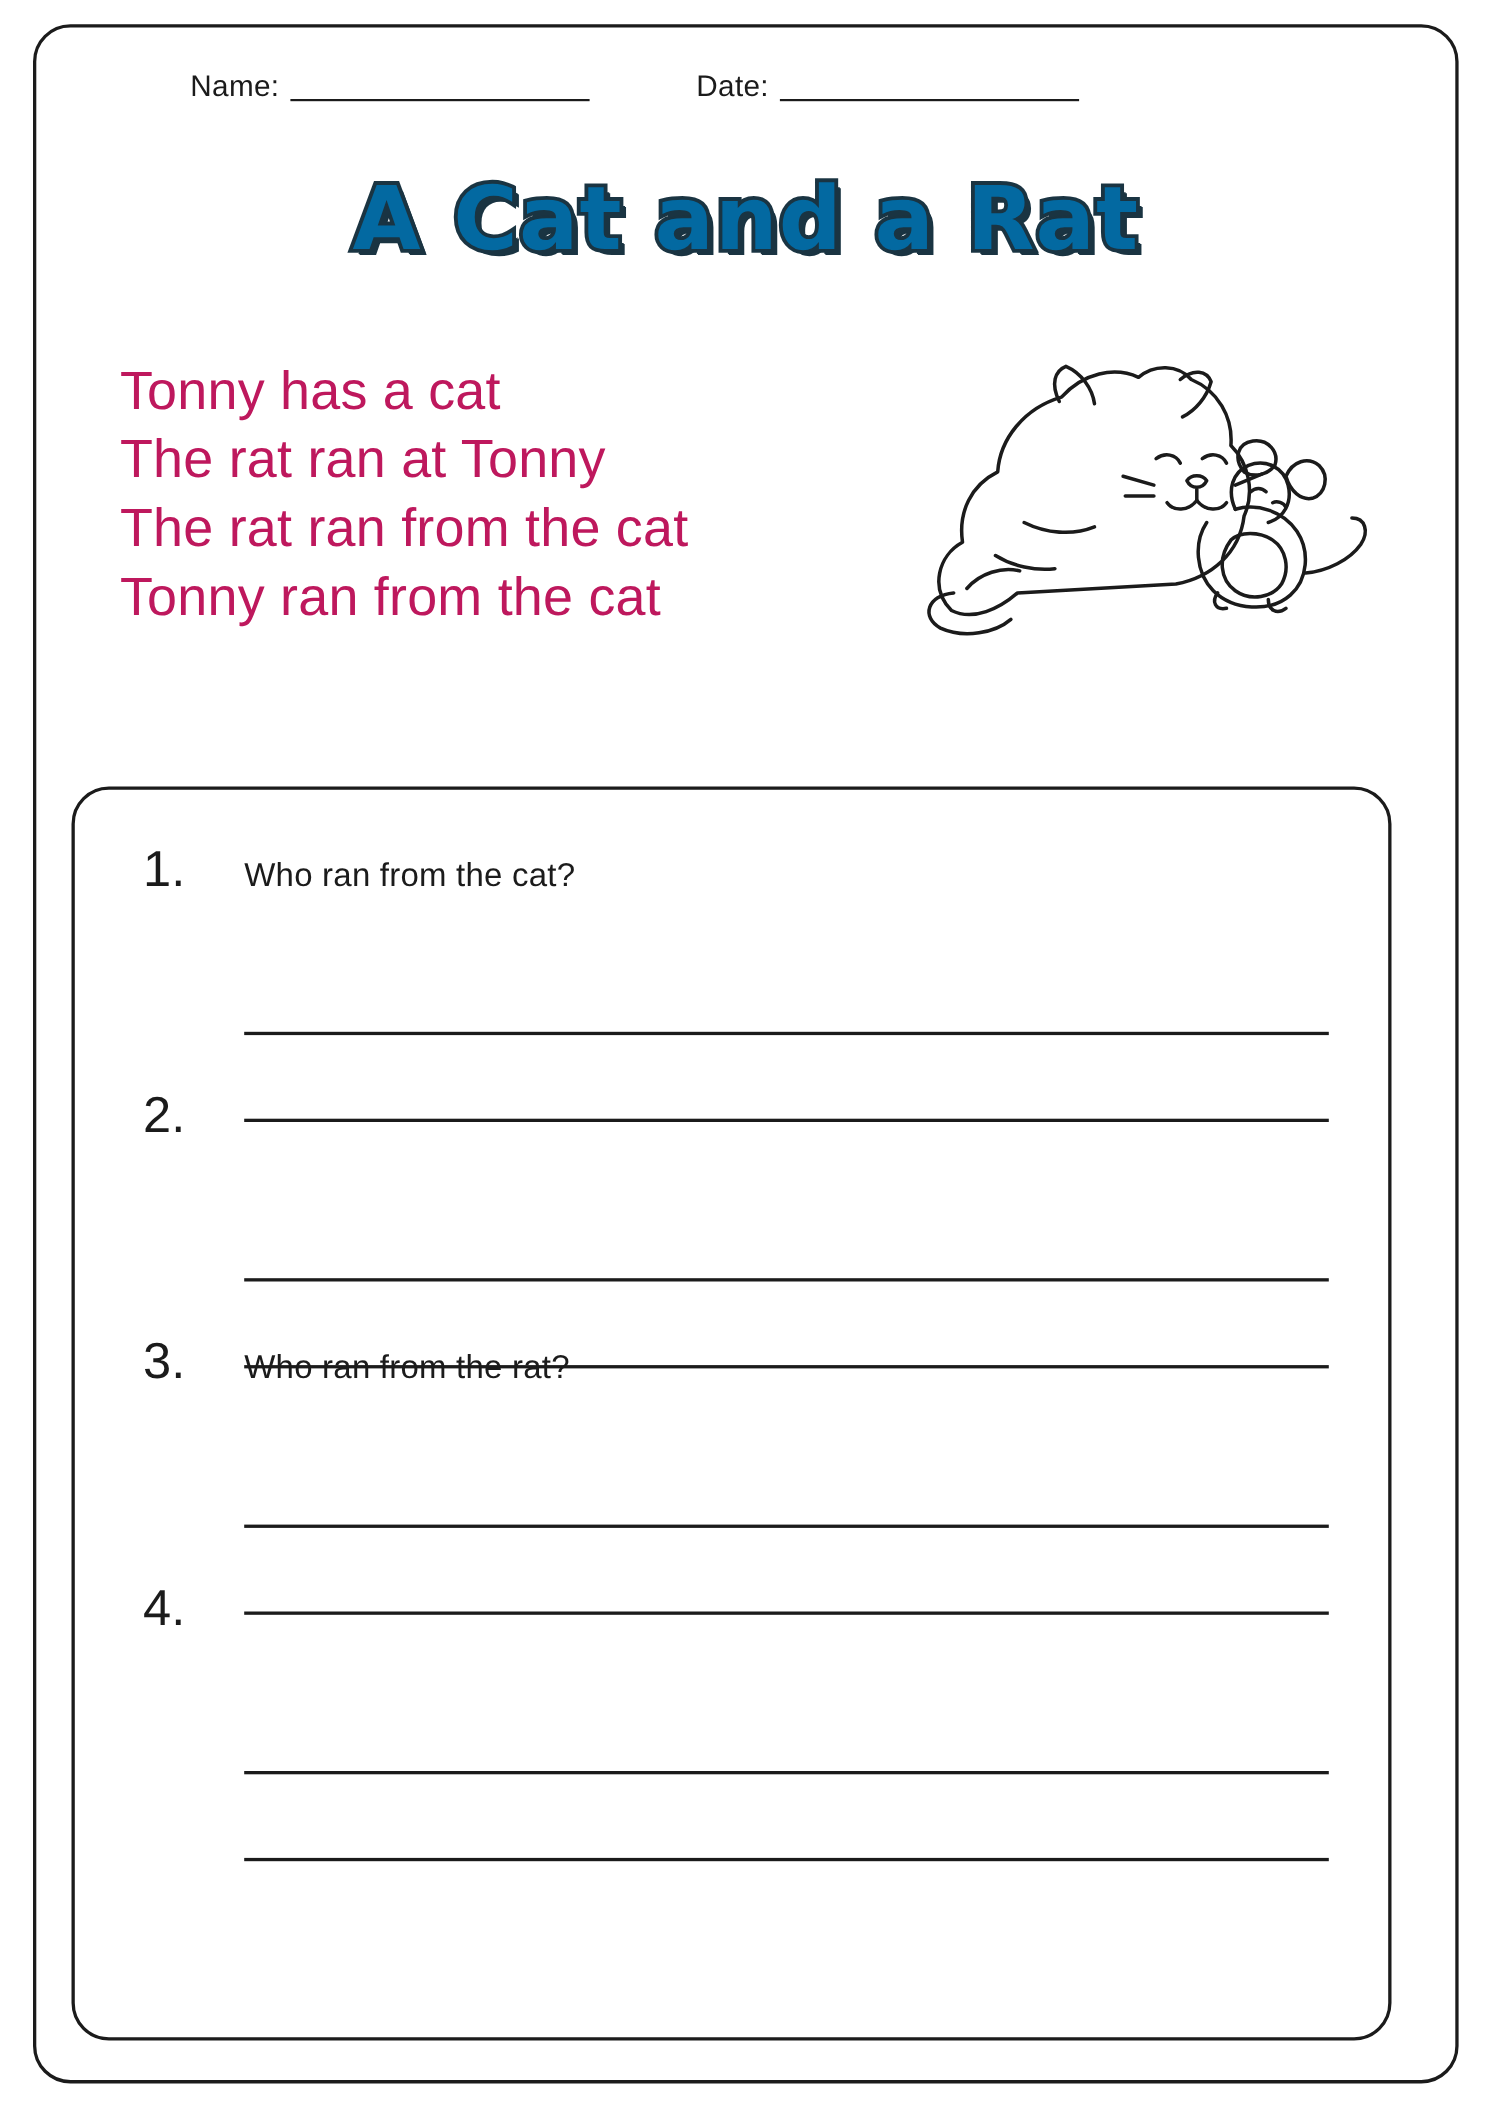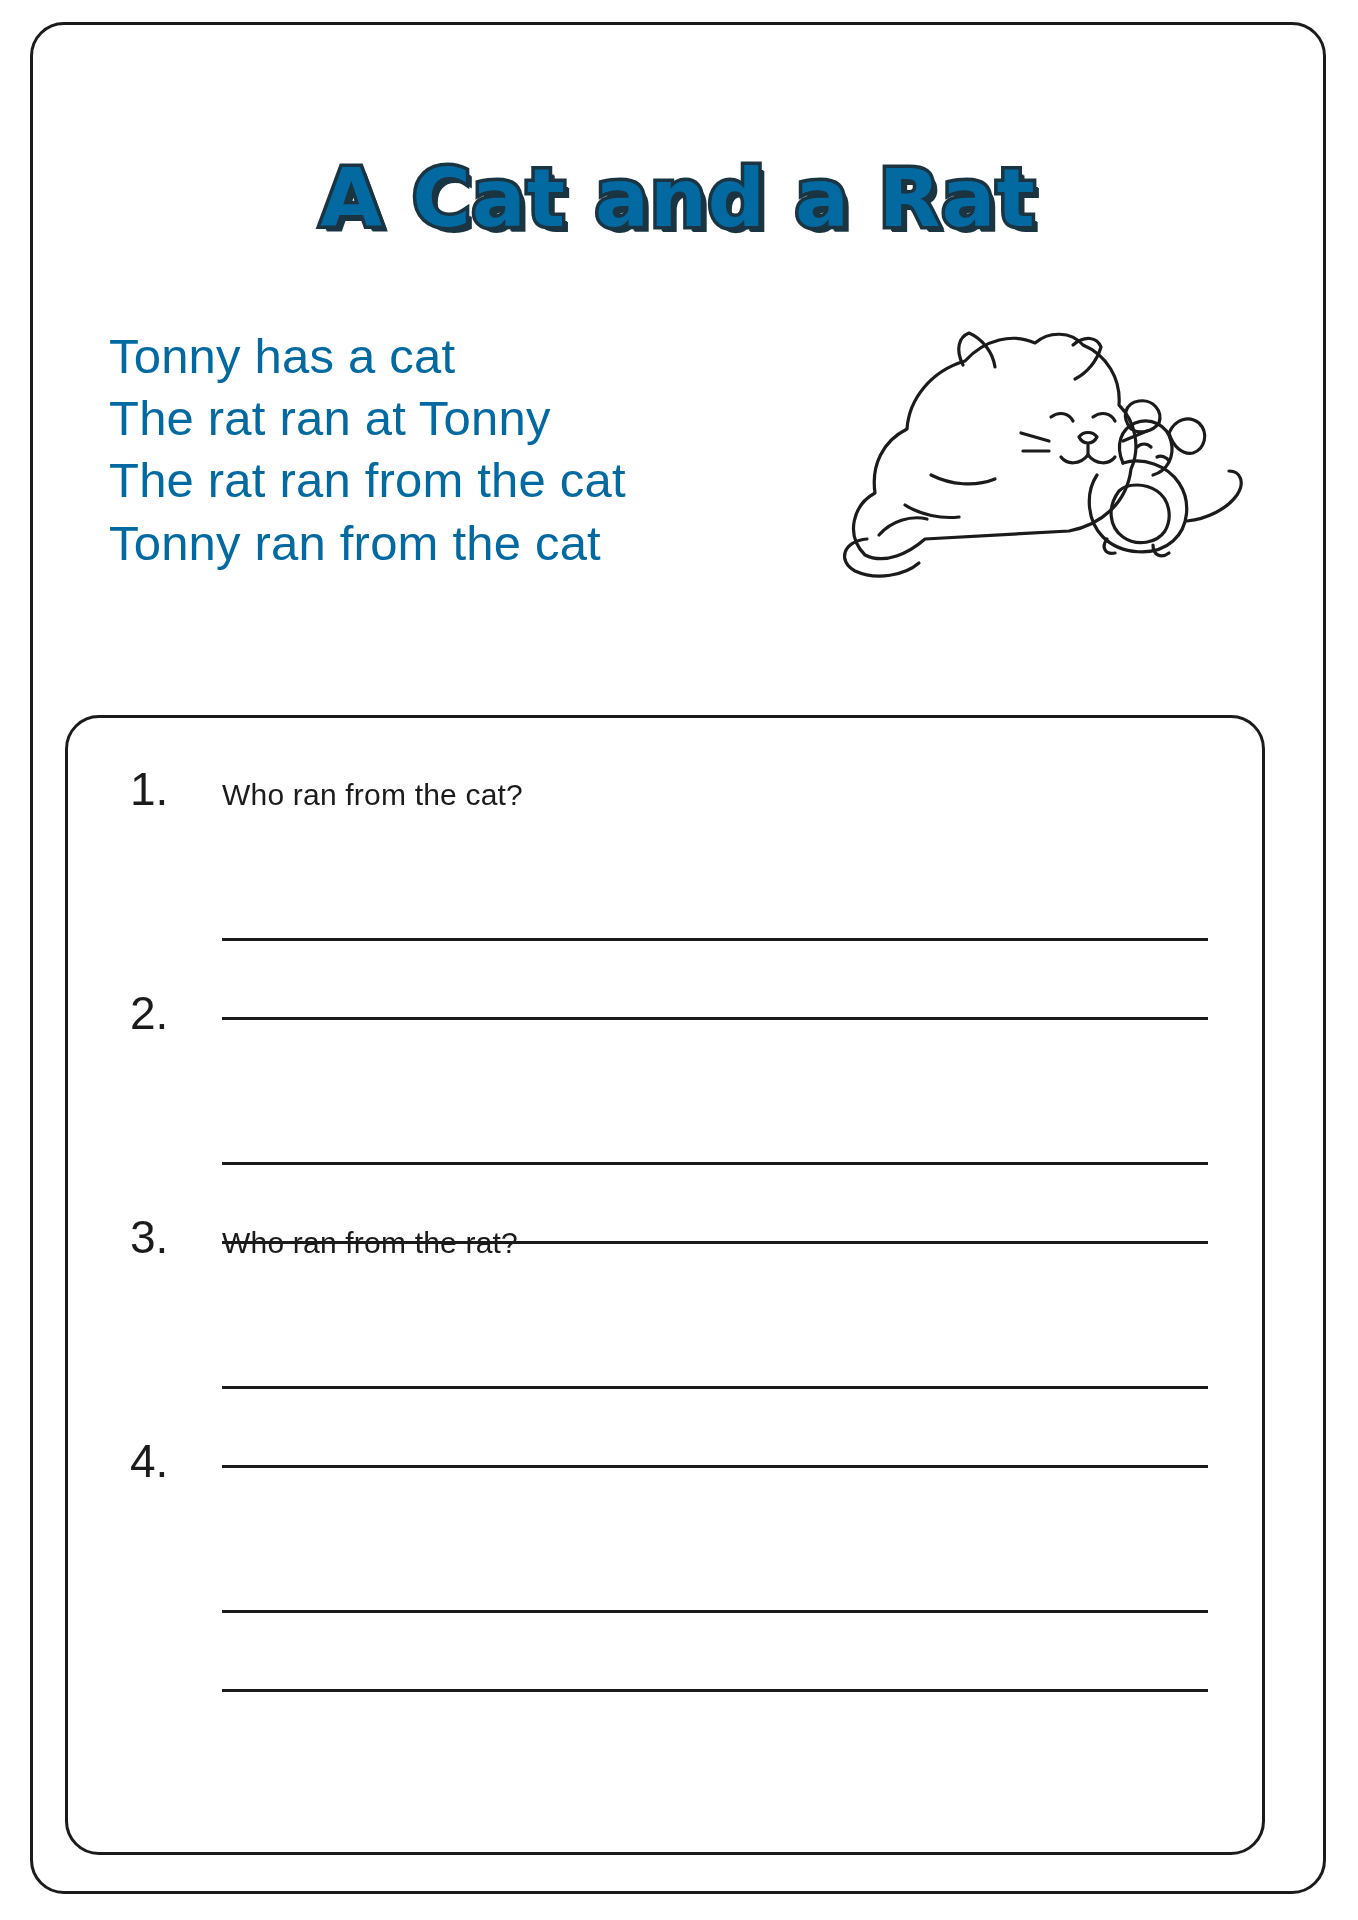--- a/index.html
+++ b/index.html
@@ -80,21 +80,21 @@
   
   .poem {
     position: absolute;
     left: 76px;
     top: 300px;
     width: 690px;
   }
   .poem-line {
     font-size: 49px;
     line-height: 1.27;
-    color: #0369a1;
+    color: #be185d;
     letter-spacing: 0.2px;
     font-weight: 400;
   }
 
   
   .illus {
     position: absolute;
     right: 58px;
     top: 300px;
     width: 430px;
@@ -139,20 +139,30 @@
     border-bottom: 3px solid #1b1b1b;
     height: 76px;
     width: 986px;
   }
 </style>
 </head>
 <body>
 
 <div class="sheet">
 
+  <div class="header-row">
+    <div class="field field-name">
+      <span class="field-label">Name:</span>
+      <span class="field-line"></span>
+    </div>
+    <div class="field field-date">
+      <span class="field-label">Date:</span>
+      <span class="field-line"></span>
+    </div>
+  </div>
 
   <div class="title-wrap">
     <span class="title">A Cat and a Rat</span>
   </div>
 
   <div class="poem">
     <div class="poem-line">Tonny has a cat</div>
     <div class="poem-line">The rat ran at Tonny</div>
     <div class="poem-line">The rat ran from the cat</div>
     <div class="poem-line">Tonny ran from the cat</div>

